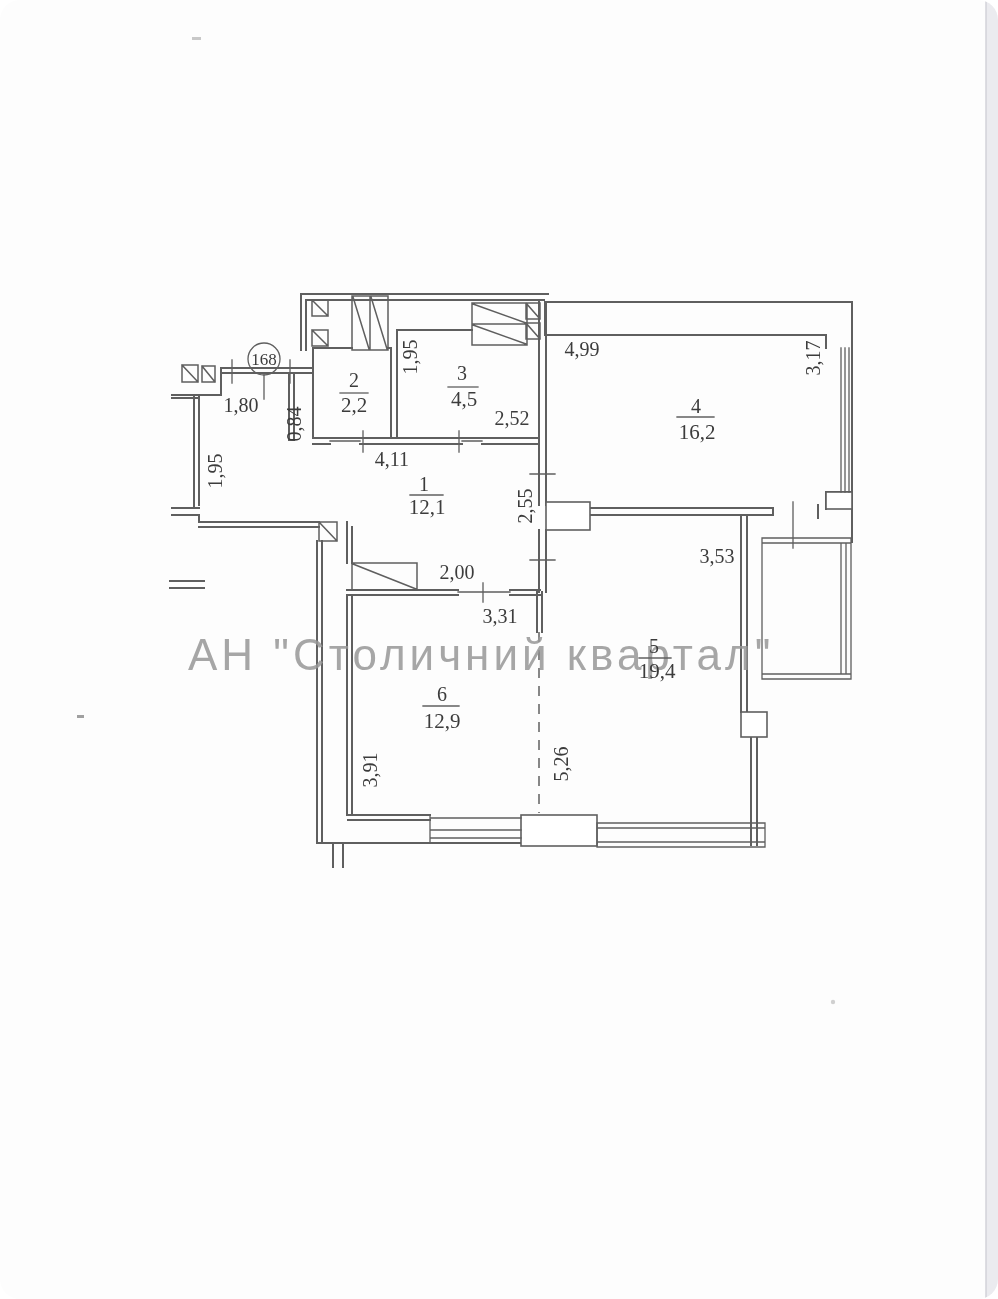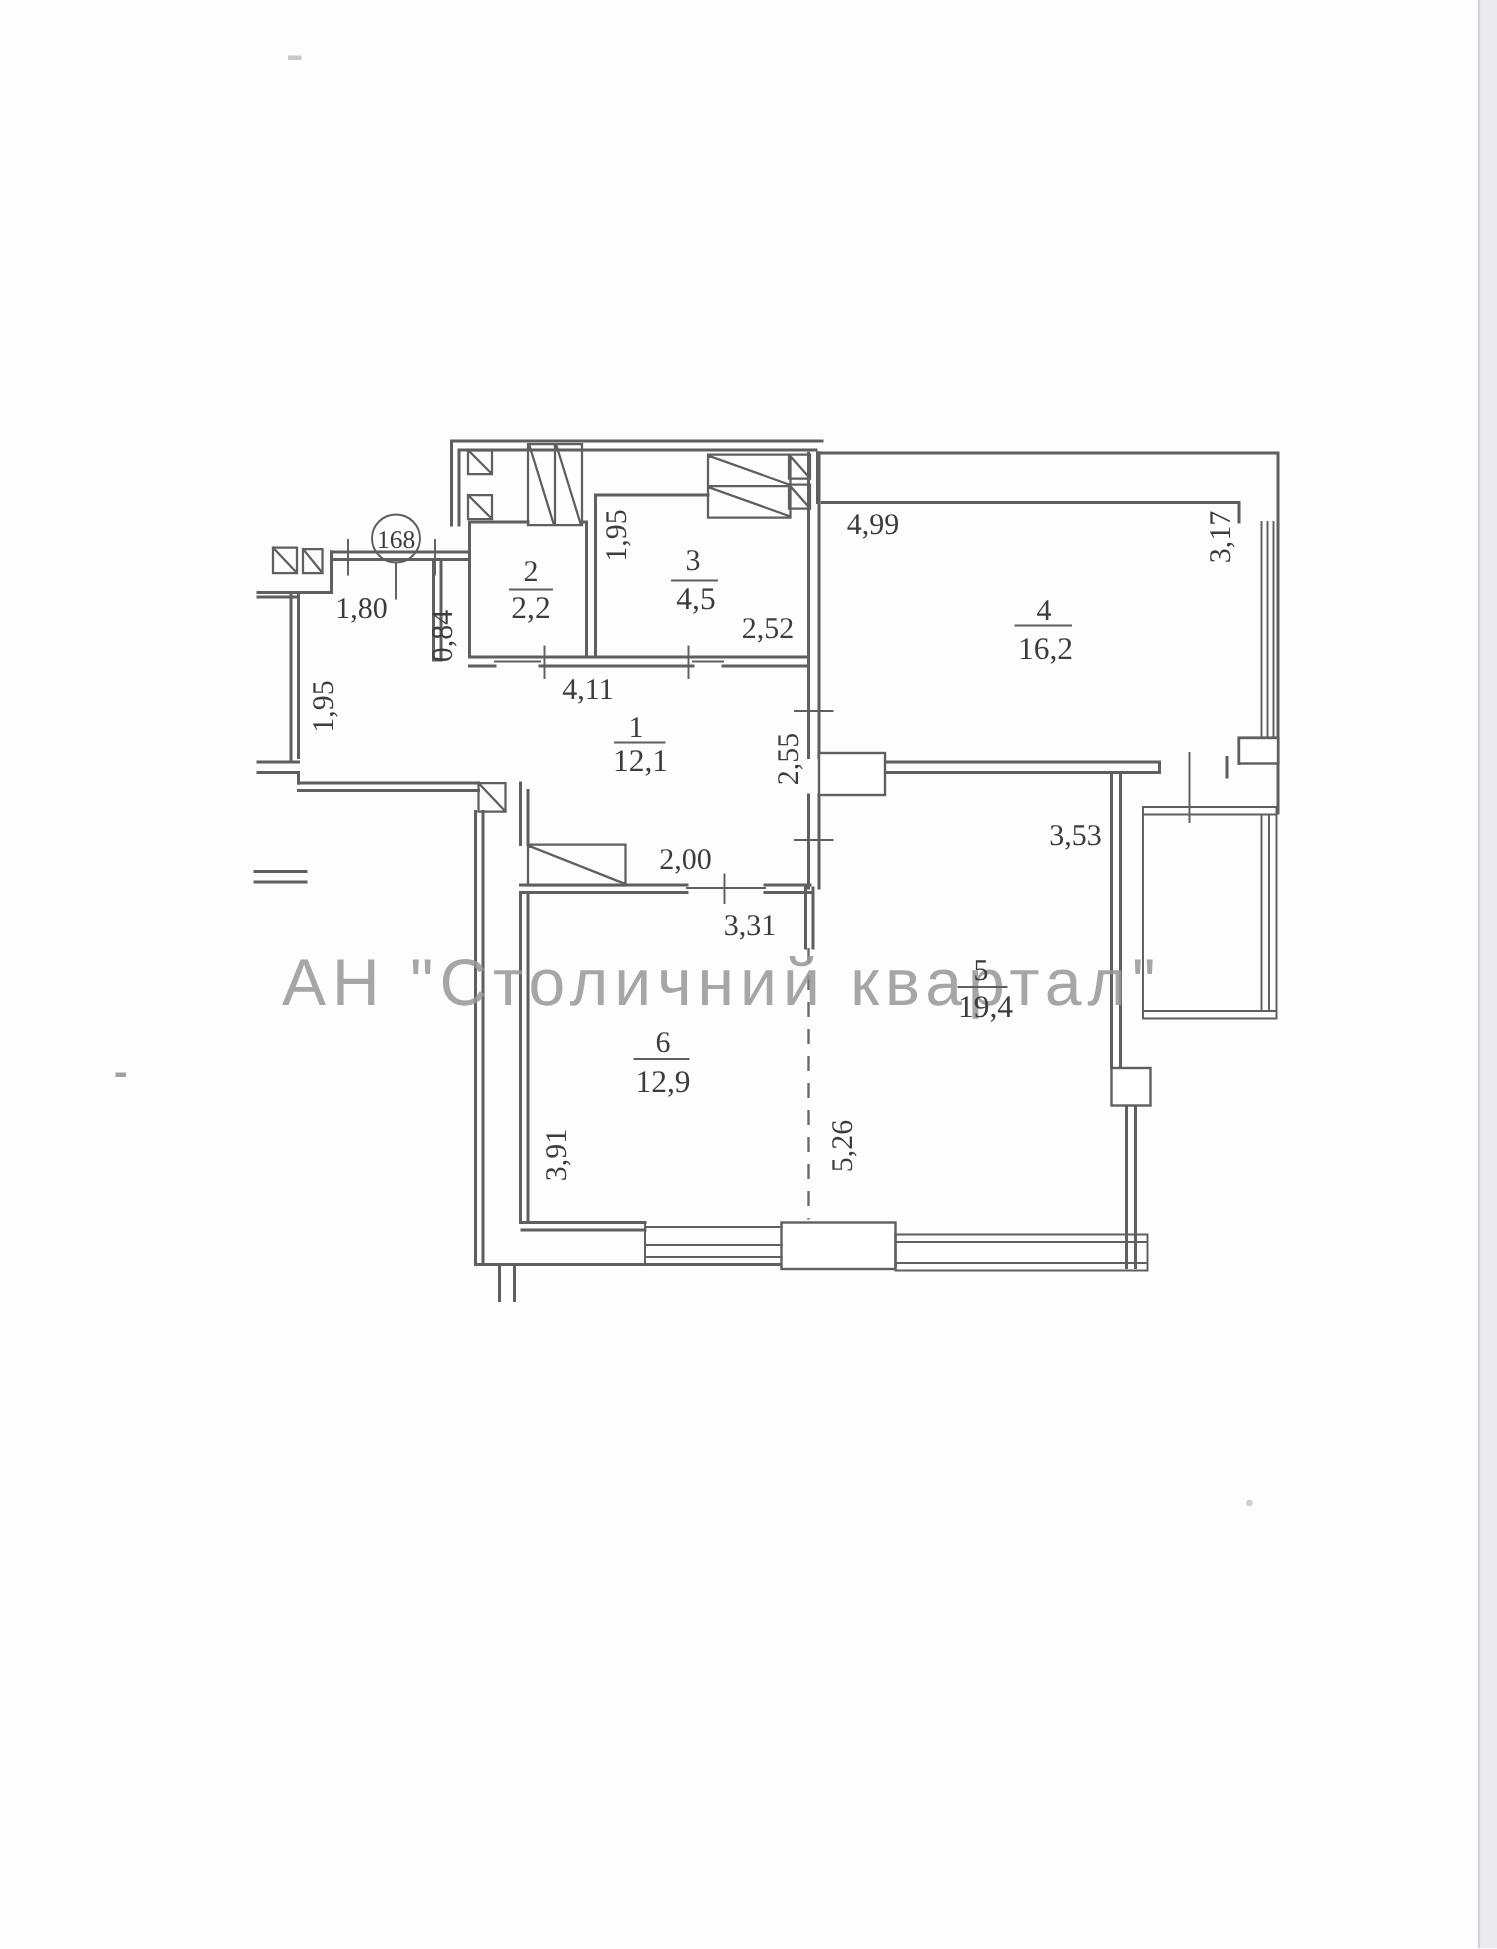--- a/index.html
+++ b/index.html
@@ -2,20 +2,21 @@
 <html><head>
 <meta charset="utf-8">
 <style>
   html,body{margin:0;padding:0;background:#ffffff;}
   .page{
     position:relative;
     width:998px;height:1299px;
     background:#fdfdfd;
     overflow:hidden;
     font-family:"Liberation Serif","DejaVu Serif",serif;
+    border-radius:20px;
   }
   svg{display:block;}
   .w{stroke:#5f5f5f;stroke-width:2;fill:none;stroke-linecap:square;}
   .t{stroke:#5f5f5f;stroke-width:1.3;fill:none;stroke-linecap:square;}
   .wf{stroke:#5f5f5f;stroke-width:1.6;fill:#ffffff;}
   .hatch{stroke:#5f5f5f;stroke-width:1.5;fill:none;stroke-linecap:square;}
   .dash{stroke:#6a6a6a;stroke-width:1.6;fill:none;stroke-dasharray:10 8;}
   text{fill:#3c3c3c;font-family:"Liberation Serif","DejaVu Serif",serif;}
   .dim{font-size:20px;}
   .rnum{font-size:20px;}

